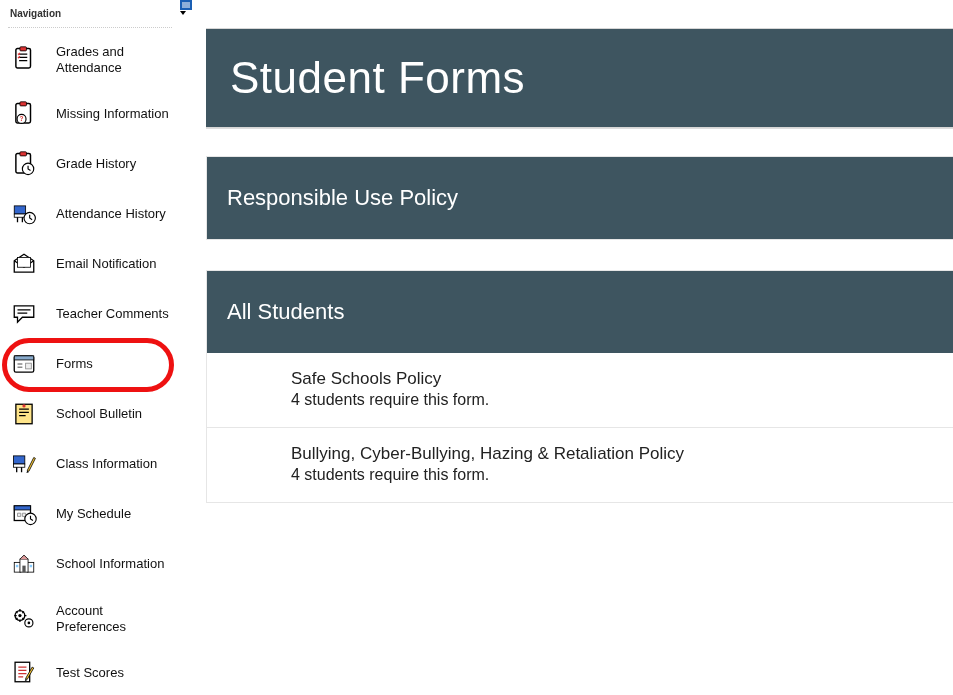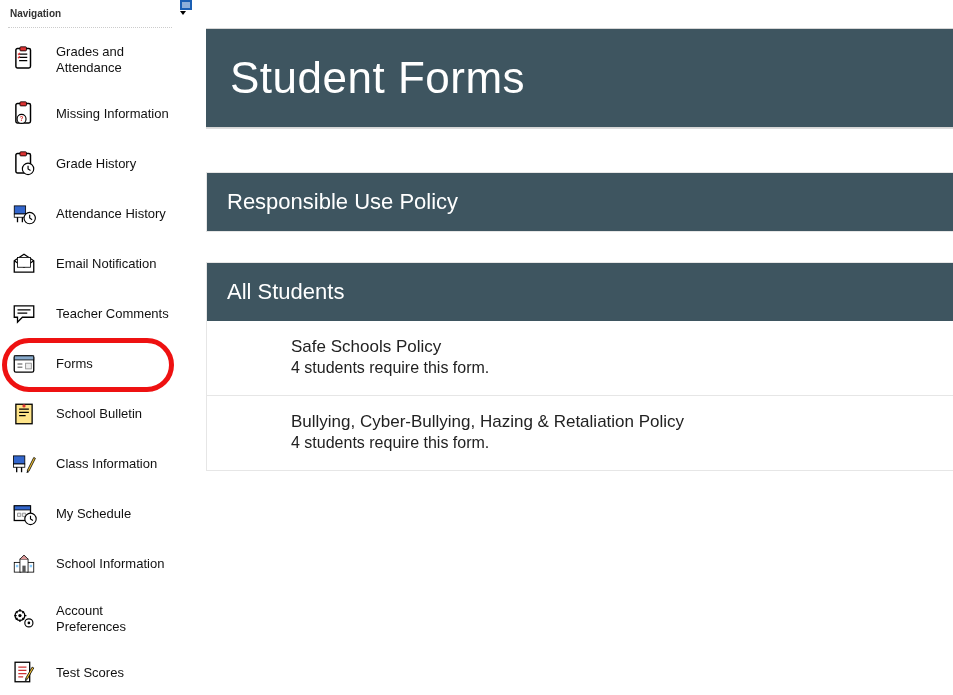--- a/index.html
+++ b/index.html
@@ -64,36 +64,36 @@
   .main {
     flex: 1;
     padding: 28px 0 0 26px;
     background: #fff;
     position: relative;
   }
   .panel {
     background: #3e5560;
     color: #fff;
     padding: 24px 24px;
-    margin-bottom: 44px;
+    margin-bottom: 28px;
     border: 1px solid #d6d6d6;
     border-left: none;
     border-right: none;
     box-shadow: 0 1px 0 #ddd;
   }
   .panel.page-title h1 {
     font-size: 44px;
     font-weight: 500;
     letter-spacing: .5px;
   }
   .section { margin-bottom: 30px; border: 1px solid #e6e6e6; border-right: none; }
   .section-head {
     background: #3e5560;
     color: #fff;
-    padding: 16px 20px;
+    padding: 28px 20px;
     font-size: 22px;
     font-weight: 400;
   }
   .section-body { background: #fff; }
   .form-row {
     padding: 16px 20px 18px 84px;
     border-top: 1px solid #e6e6e6;
   }
   .form-row:first-child { border-top: none; }
   .form-title {

